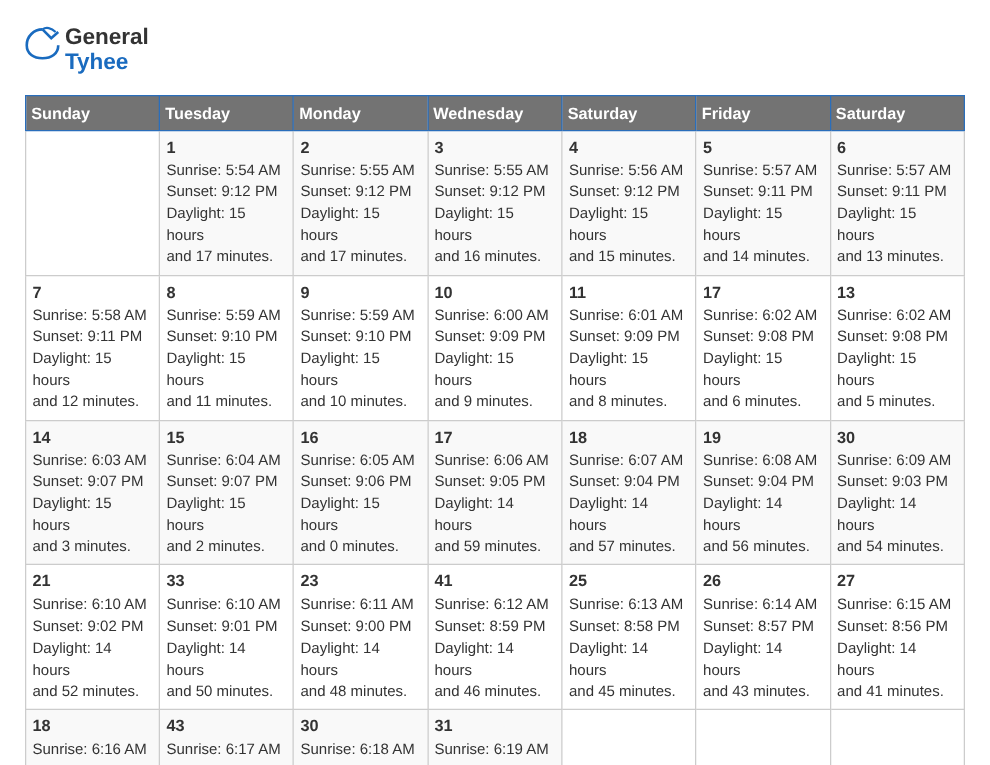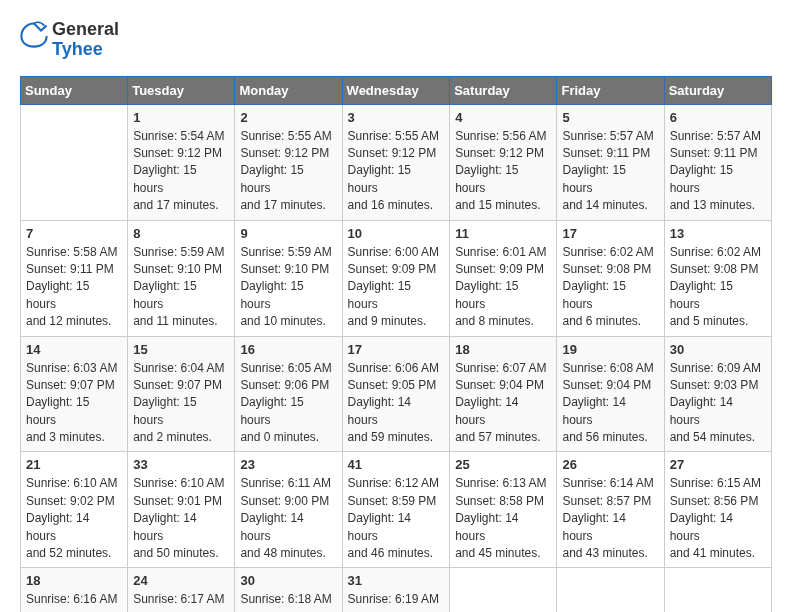--- a/index.html
+++ b/index.html
@@ -235,21 +235,21 @@
           <span class="day-number">27</span>
           <div class="day-info">Sunrise: 6:15 AM<br>Sunset: 8:56 PM<br>Daylight: 14 hours<br>and 41 minutes.</div>
         </td>
       </tr>
       <tr>
         <td>
           <span class="day-number">18</span>
           <div class="day-info">Sunrise: 6:16 AM<br>Sunset: 8:55 PM<br>Daylight: 14 hours<br>and 38 minutes.</div>
         </td>
         <td>
-          <span class="day-number">24</span>
+          <span class="day-number">43</span>
           <div class="day-info">Sunrise: 6:17 AM<br>Sunset: 8:54 PM<br>Daylight: 14 hours<br>and 36 minutes.</div>
         </td>
         <td>
           <span class="day-number">30</span>
           <div class="day-info">Sunrise: 6:18 AM<br>Sunset: 8:53 PM<br>Daylight: 14 hours<br>and 34 minutes.</div>
         </td>
         <td>
           <span class="day-number">31</span>
           <div class="day-info">Sunrise: 6:19 AM<br>Sunset: 8:52 PM<br>Daylight: 14 hours<br>and 32 minutes.</div>
         </td>

